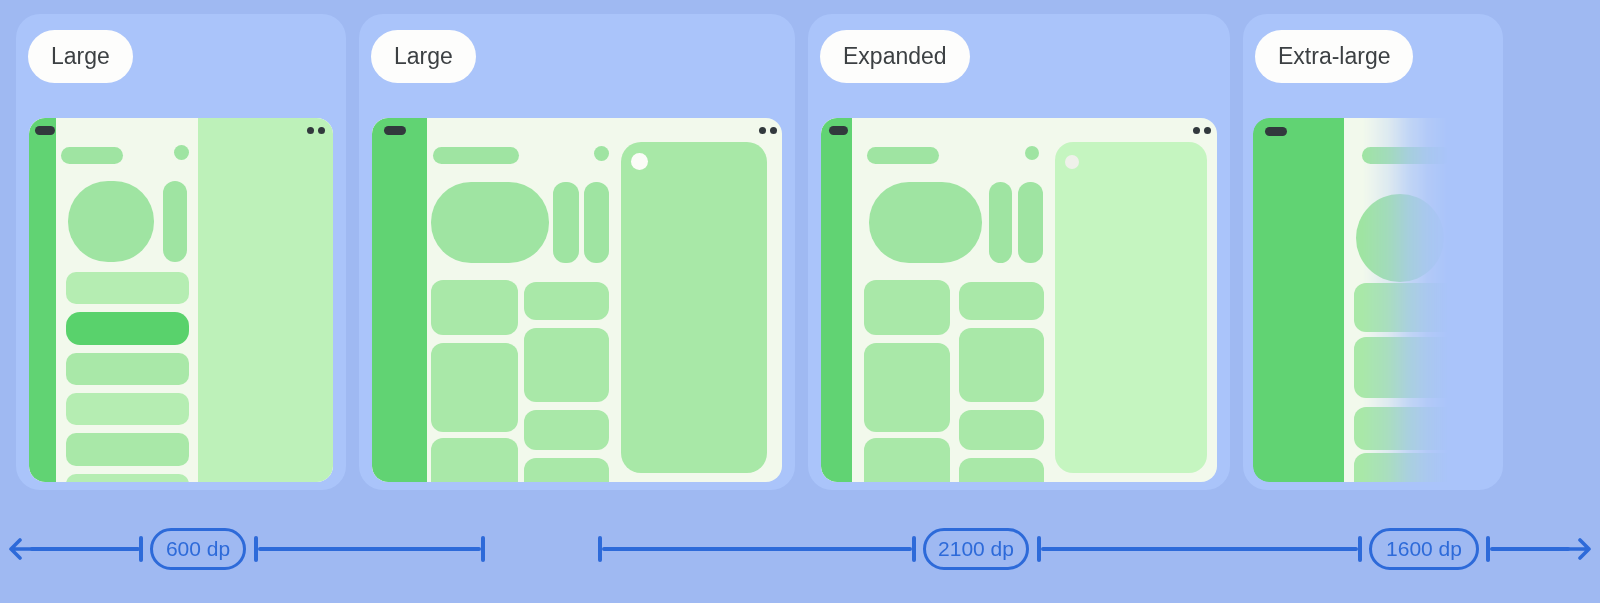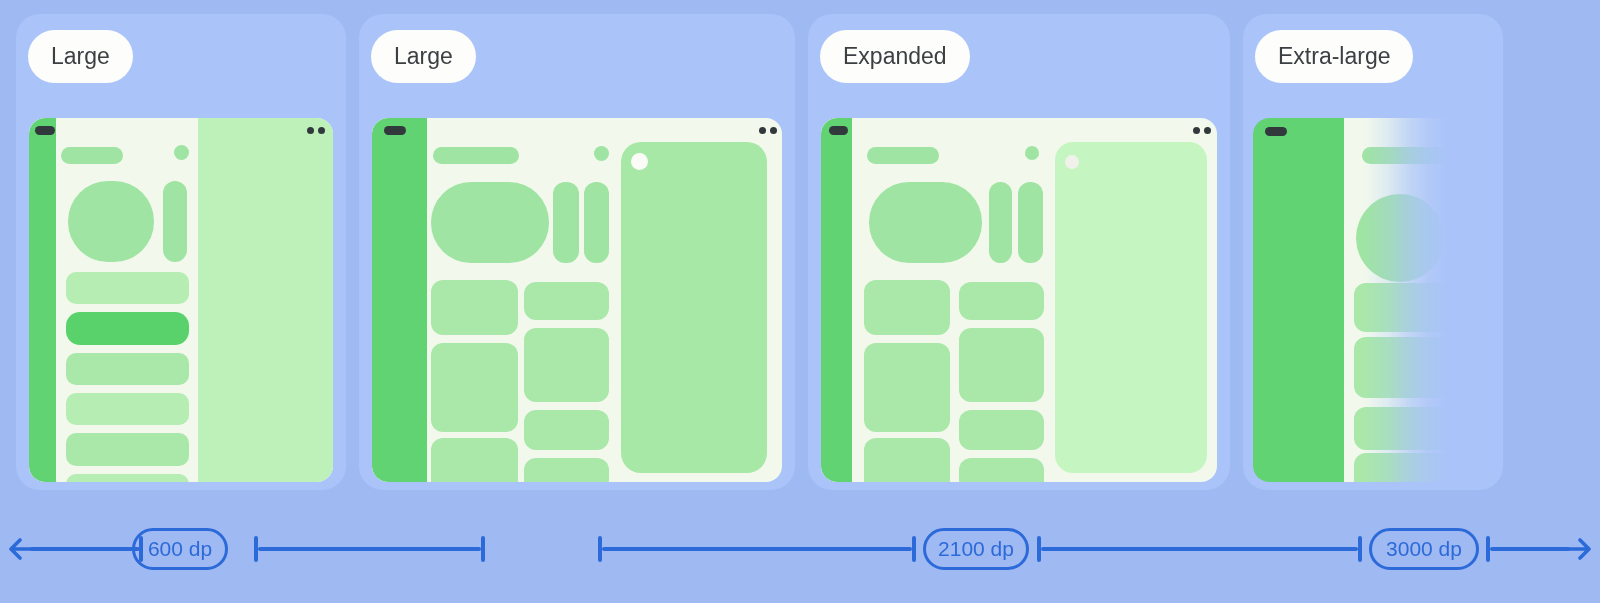--- a/index.html
+++ b/index.html
@@ -160,40 +160,40 @@
 
 </div>
 
 <div class="ruler">
   <svg class="arr arr-l" viewBox="0 0 26 26">
     <path d="M12 4 L3 13 L12 22 M3 13 H26" fill="none" stroke="currentColor" stroke-width="3.6" stroke-linecap="round" stroke-linejoin="round"></path>
   </svg>
 
   <div class="seg" style="left:30px;width:110px"></div>
   <div class="tick" style="left:139px"></div>
-  <div class="bp" style="left:132px;min-width:96px">
+  <div class="bp" style="left:150px;min-width:96px">
     <span>600 dp</span>
   </div>
   <div class="tick" style="left:254px"></div>
 
   <div class="seg" style="left:258px;width:223px"></div>
   <div class="tick" style="left:481px"></div>
   <div class="tick" style="left:598px"></div>
 
   <div class="seg" style="left:602px;width:310px"></div>
   <div class="tick" style="left:912px"></div>
   <div class="bp" style="left:923px;min-width:106px">
     <span>2100 dp</span>
   </div>
   <div class="tick" style="left:1037px"></div>
 
   <div class="seg" style="left:1041px;width:317px"></div>
   <div class="tick" style="left:1358px"></div>
   <div class="bp" style="left:1369px;min-width:110px">
-    <span>3000 dp</span>
+    <span>1600 dp</span>
   </div>
   <div class="tick" style="left:1486px"></div>
 
   <div class="seg" style="left:1490px;width:80px"></div>
 
   <svg class="arr arr-r" viewBox="0 0 26 26">
     <path d="M14 4 L23 13 L14 22 M23 13 H0" fill="none" stroke="currentColor" stroke-width="3.6" stroke-linecap="round" stroke-linejoin="round"></path>
   </svg>
 </div>
 

